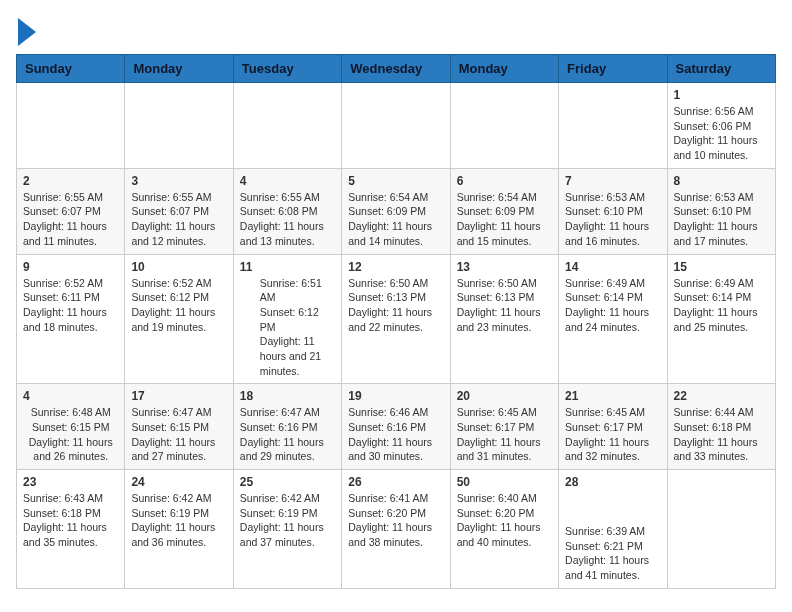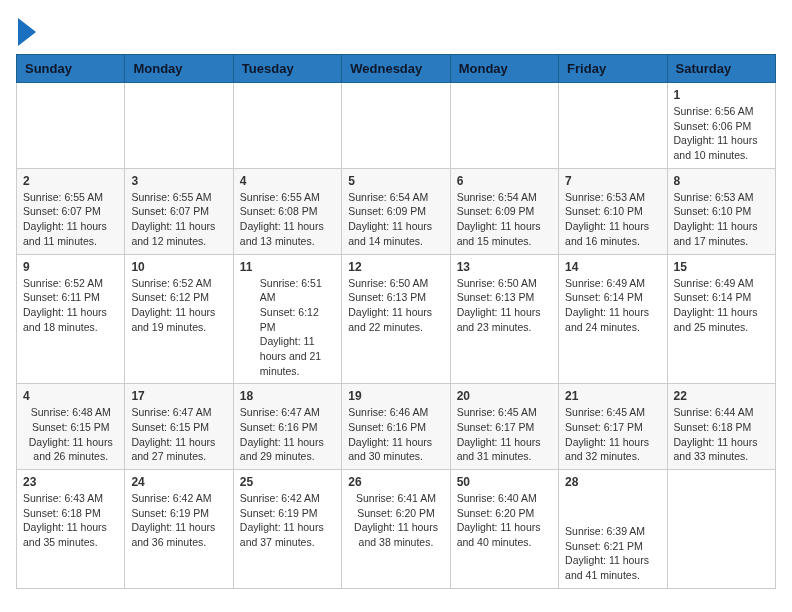--- a/index.html
+++ b/index.html
@@ -283,21 +283,21 @@
 Daylight: 11 hours and 36 minutes.</div>
         </td>
         <td>
           <span class="day-num">25</span>
           <div class="day-info" style="white-space: pre-line;">Sunrise: 6:42 AM
 Sunset: 6:19 PM
 Daylight: 11 hours and 37 minutes.</div>
         </td>
         <td>
           <span class="day-num">26</span>
-          <div class="day-info" style="white-space: pre-line; text-align: center;">Sunrise: 6:41 AM
+          <div class="day-info" style="white-space: pre-line;">Sunrise: 6:41 AM
 Sunset: 6:20 PM
 Daylight: 11 hours and 38 minutes.</div>
         </td>
         <td>
           <span class="day-num">50</span>
           <div class="day-info" style="white-space: pre-line;">Sunrise: 6:40 AM
 Sunset: 6:20 PM
 Daylight: 11 hours and 40 minutes.</div>
         </td>
         <td>

